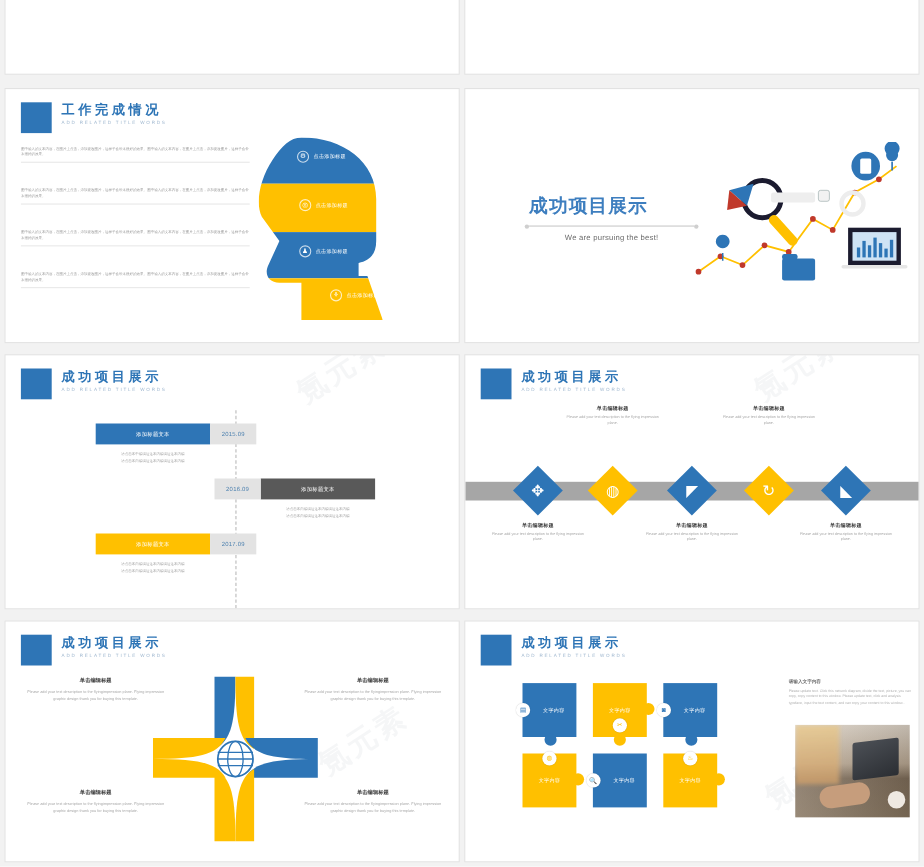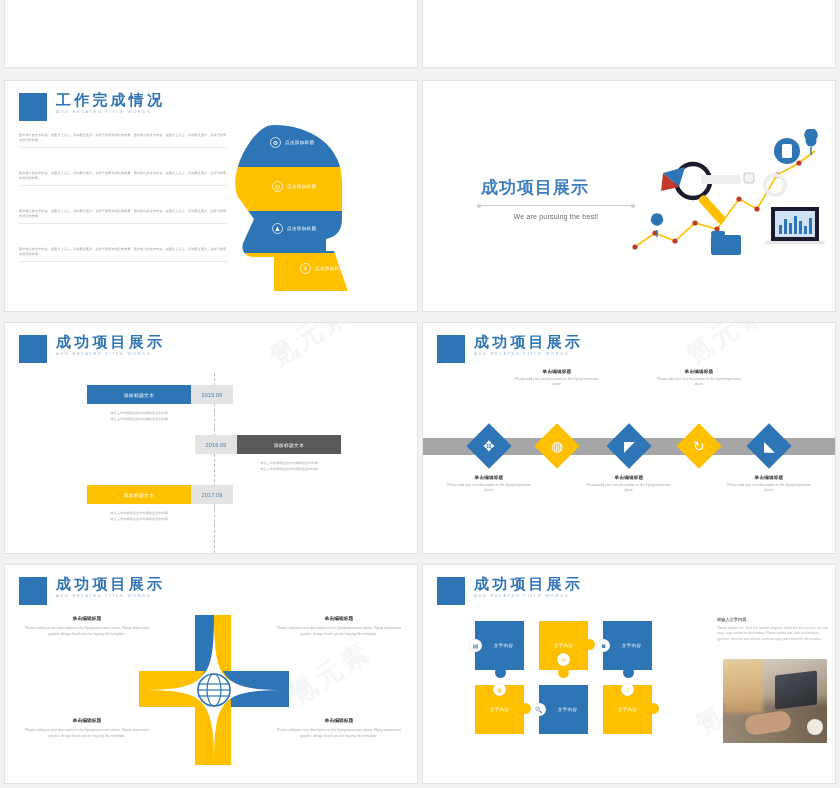--- a/index.html
+++ b/index.html
@@ -25,21 +25,21 @@
   .s-r2l{ left: 4px;   top: 322px; width: 414px; height: 232px; }
   .s-r2r{ left: 422px; top: 322px; width: 414px; height: 232px; }
   .s-r3l{ left: 4px;   top: 564px; width: 414px; height: 220px; }
   .s-r3r{ left: 422px; top: 564px; width: 414px; height: 220px; }
 
   
   .hdr { position: absolute; left: 14px; top: 12px; display: flex; align-items: flex-start; gap: 9px; }
   .hdr .swatch { width: 28px; height: 28px; background: #2E75B6; flex: none; }
   .hdr .txts { padding-top: 1px; }
   .hdr .zh {
-    font-size: 15px; letter-spacing: 3.2px; color: #2E75B6; font-weight: 700;
+    font-size: 12px; letter-spacing: 3.2px; color: #2E75B6; font-weight: 700;
     white-space: nowrap; line-height: 12px;
   }
   .hdr .en {
     font-size: 4.2px; letter-spacing: 1.6px; color: #9fb7cf; margin-top: 3px;
     white-space: nowrap;
   }
 
   
   .wm {
     position: absolute; color: rgba(120,130,145,.07); font-size: 27px; font-weight: 700;

